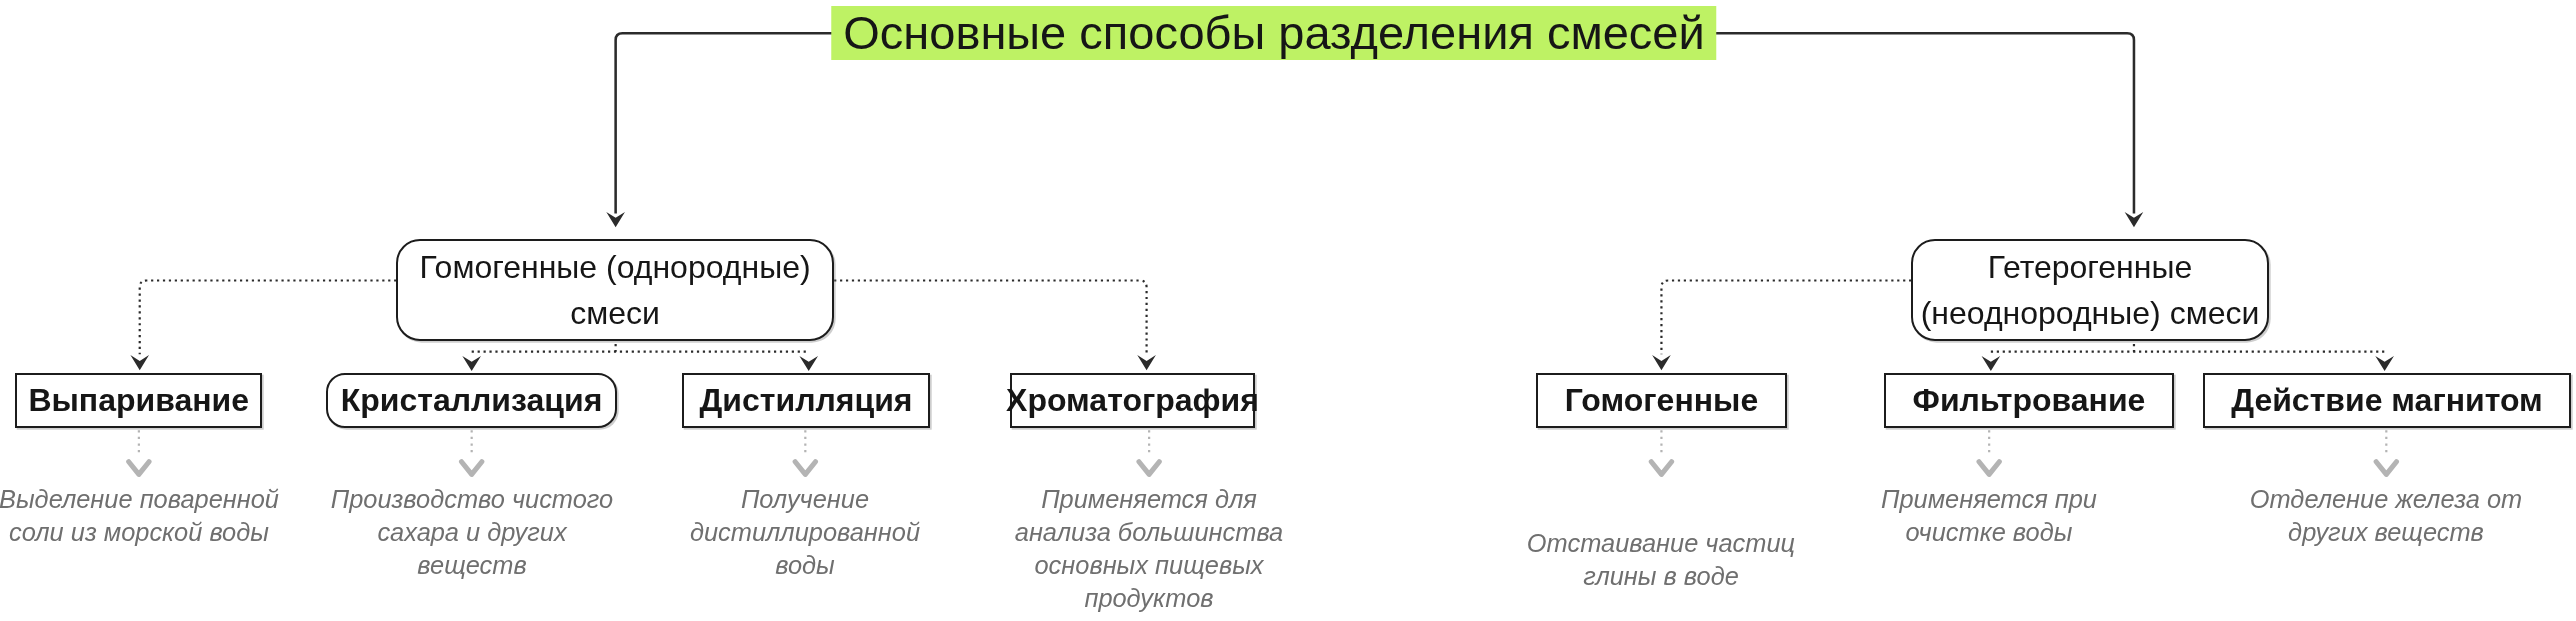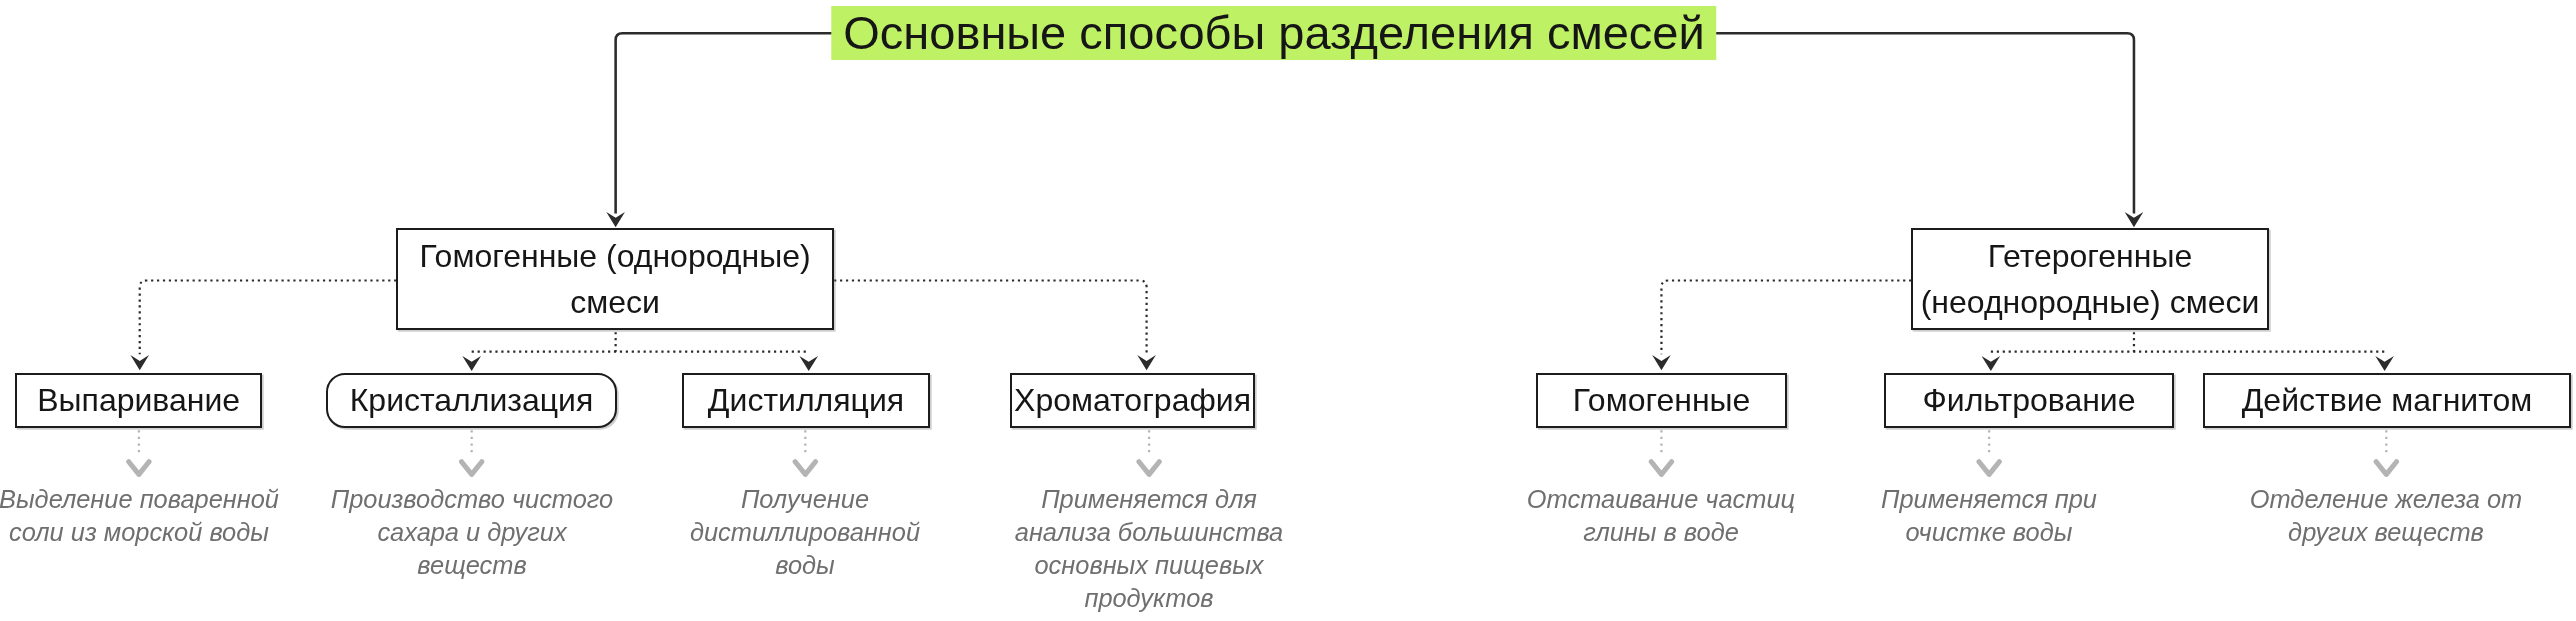--- a/index.html
+++ b/index.html
@@ -41,30 +41,31 @@
     display: flex;
     align-items: center;
     justify-content: center;
     text-align: center;
     color: #161616;
     white-space: pre-line;
     z-index: 2;
     box-shadow: 1.7px 1.7px 0 rgba(125,125,125,0.38);
   }
   .parent {
-    border-radius: 0;
+    border-radius: 24px;
     font-size: 32px;
     line-height: 46px;
-    top: 228px;
+    top: 239px;
     height: 102px;
   }
   .leaf {
     font-size: 32px;
     top: 373px;
     height: 55px;
+    font-weight: bold;
   }
   .desc {
     position: absolute;
     top: 483px;
     width: 364px;
     transform: translateX(-50%);
     text-align: center;
     font-style: italic;
     font-size: 25.4px;
     line-height: 33px;
@@ -146,19 +147,19 @@
 <div class="desc" style="left:472px;">Производство чистого
 сахара и других
 веществ</div>
 <div class="desc" style="left:805px;">Получение
 дистиллированной
 воды</div>
 <div class="desc" style="left:1149px;">Применяется для
 анализа большинства
 основных пищевых
 продуктов</div>
-<div class="desc" style="left:1661px;">Отстаивание частиц
+<div class="desc" style="left:1661px;margin-top:44px;">Отстаивание частиц
 глины в воде</div>
 <div class="desc" style="left:1989px;">Применяется при
 очистке воды</div>
 <div class="desc" style="left:2386px;">Отделение железа от
 других веществ</div>
 
 
 </body></html>

